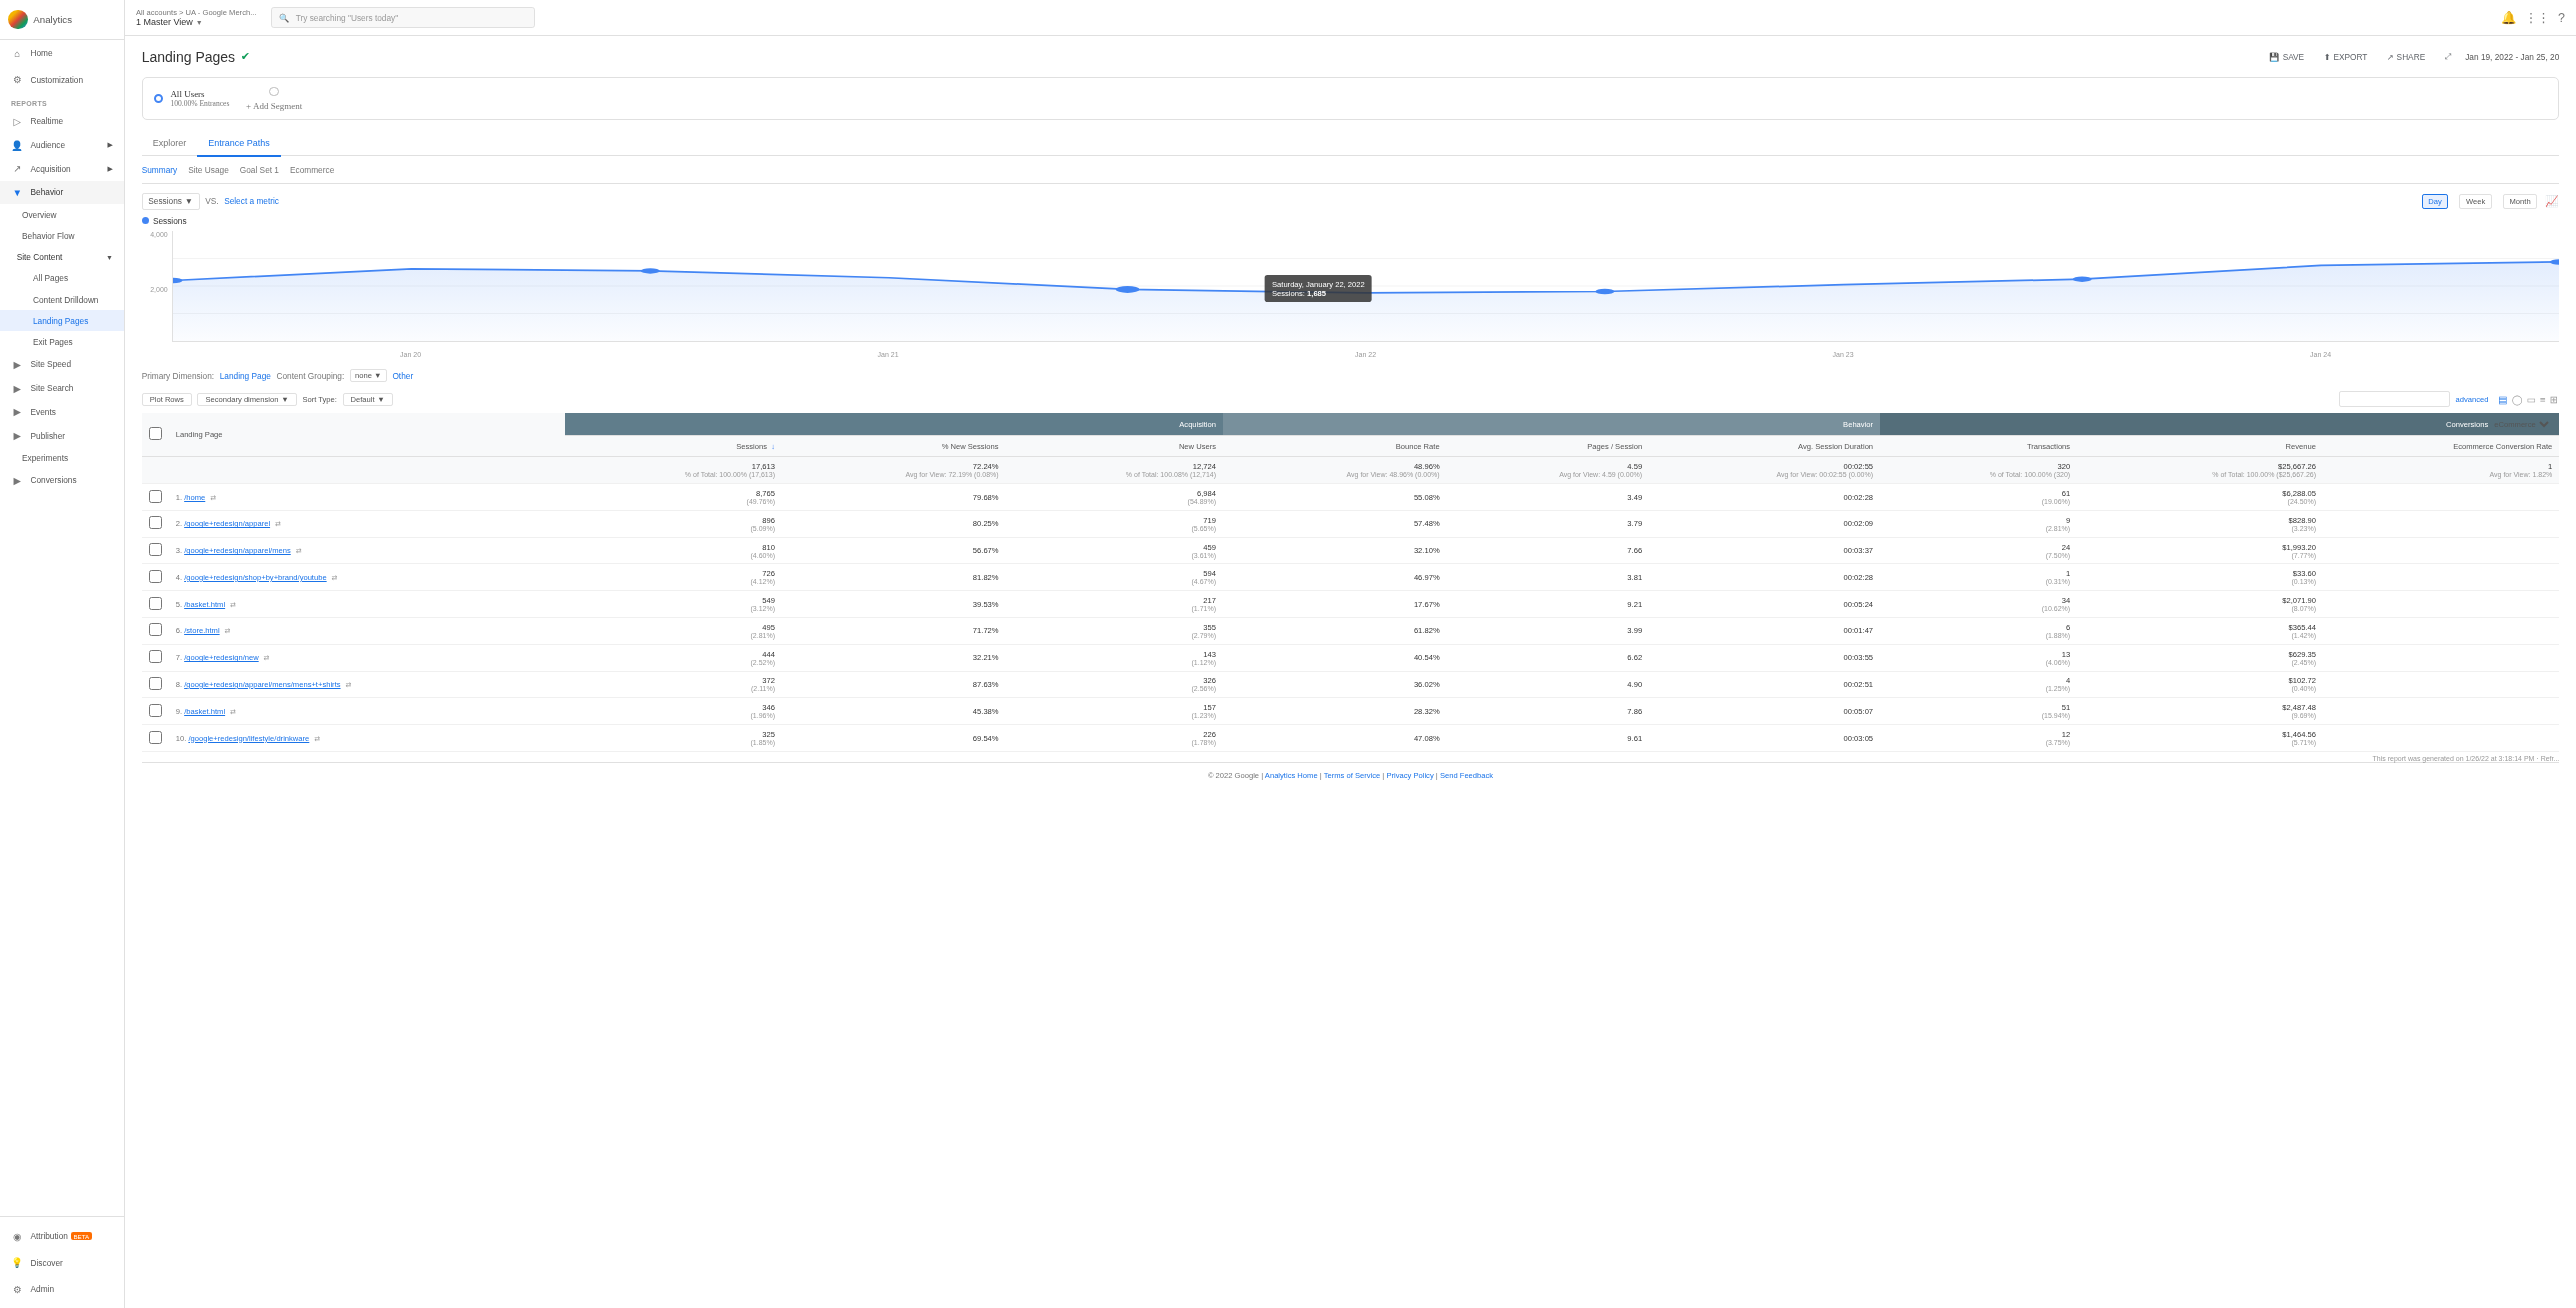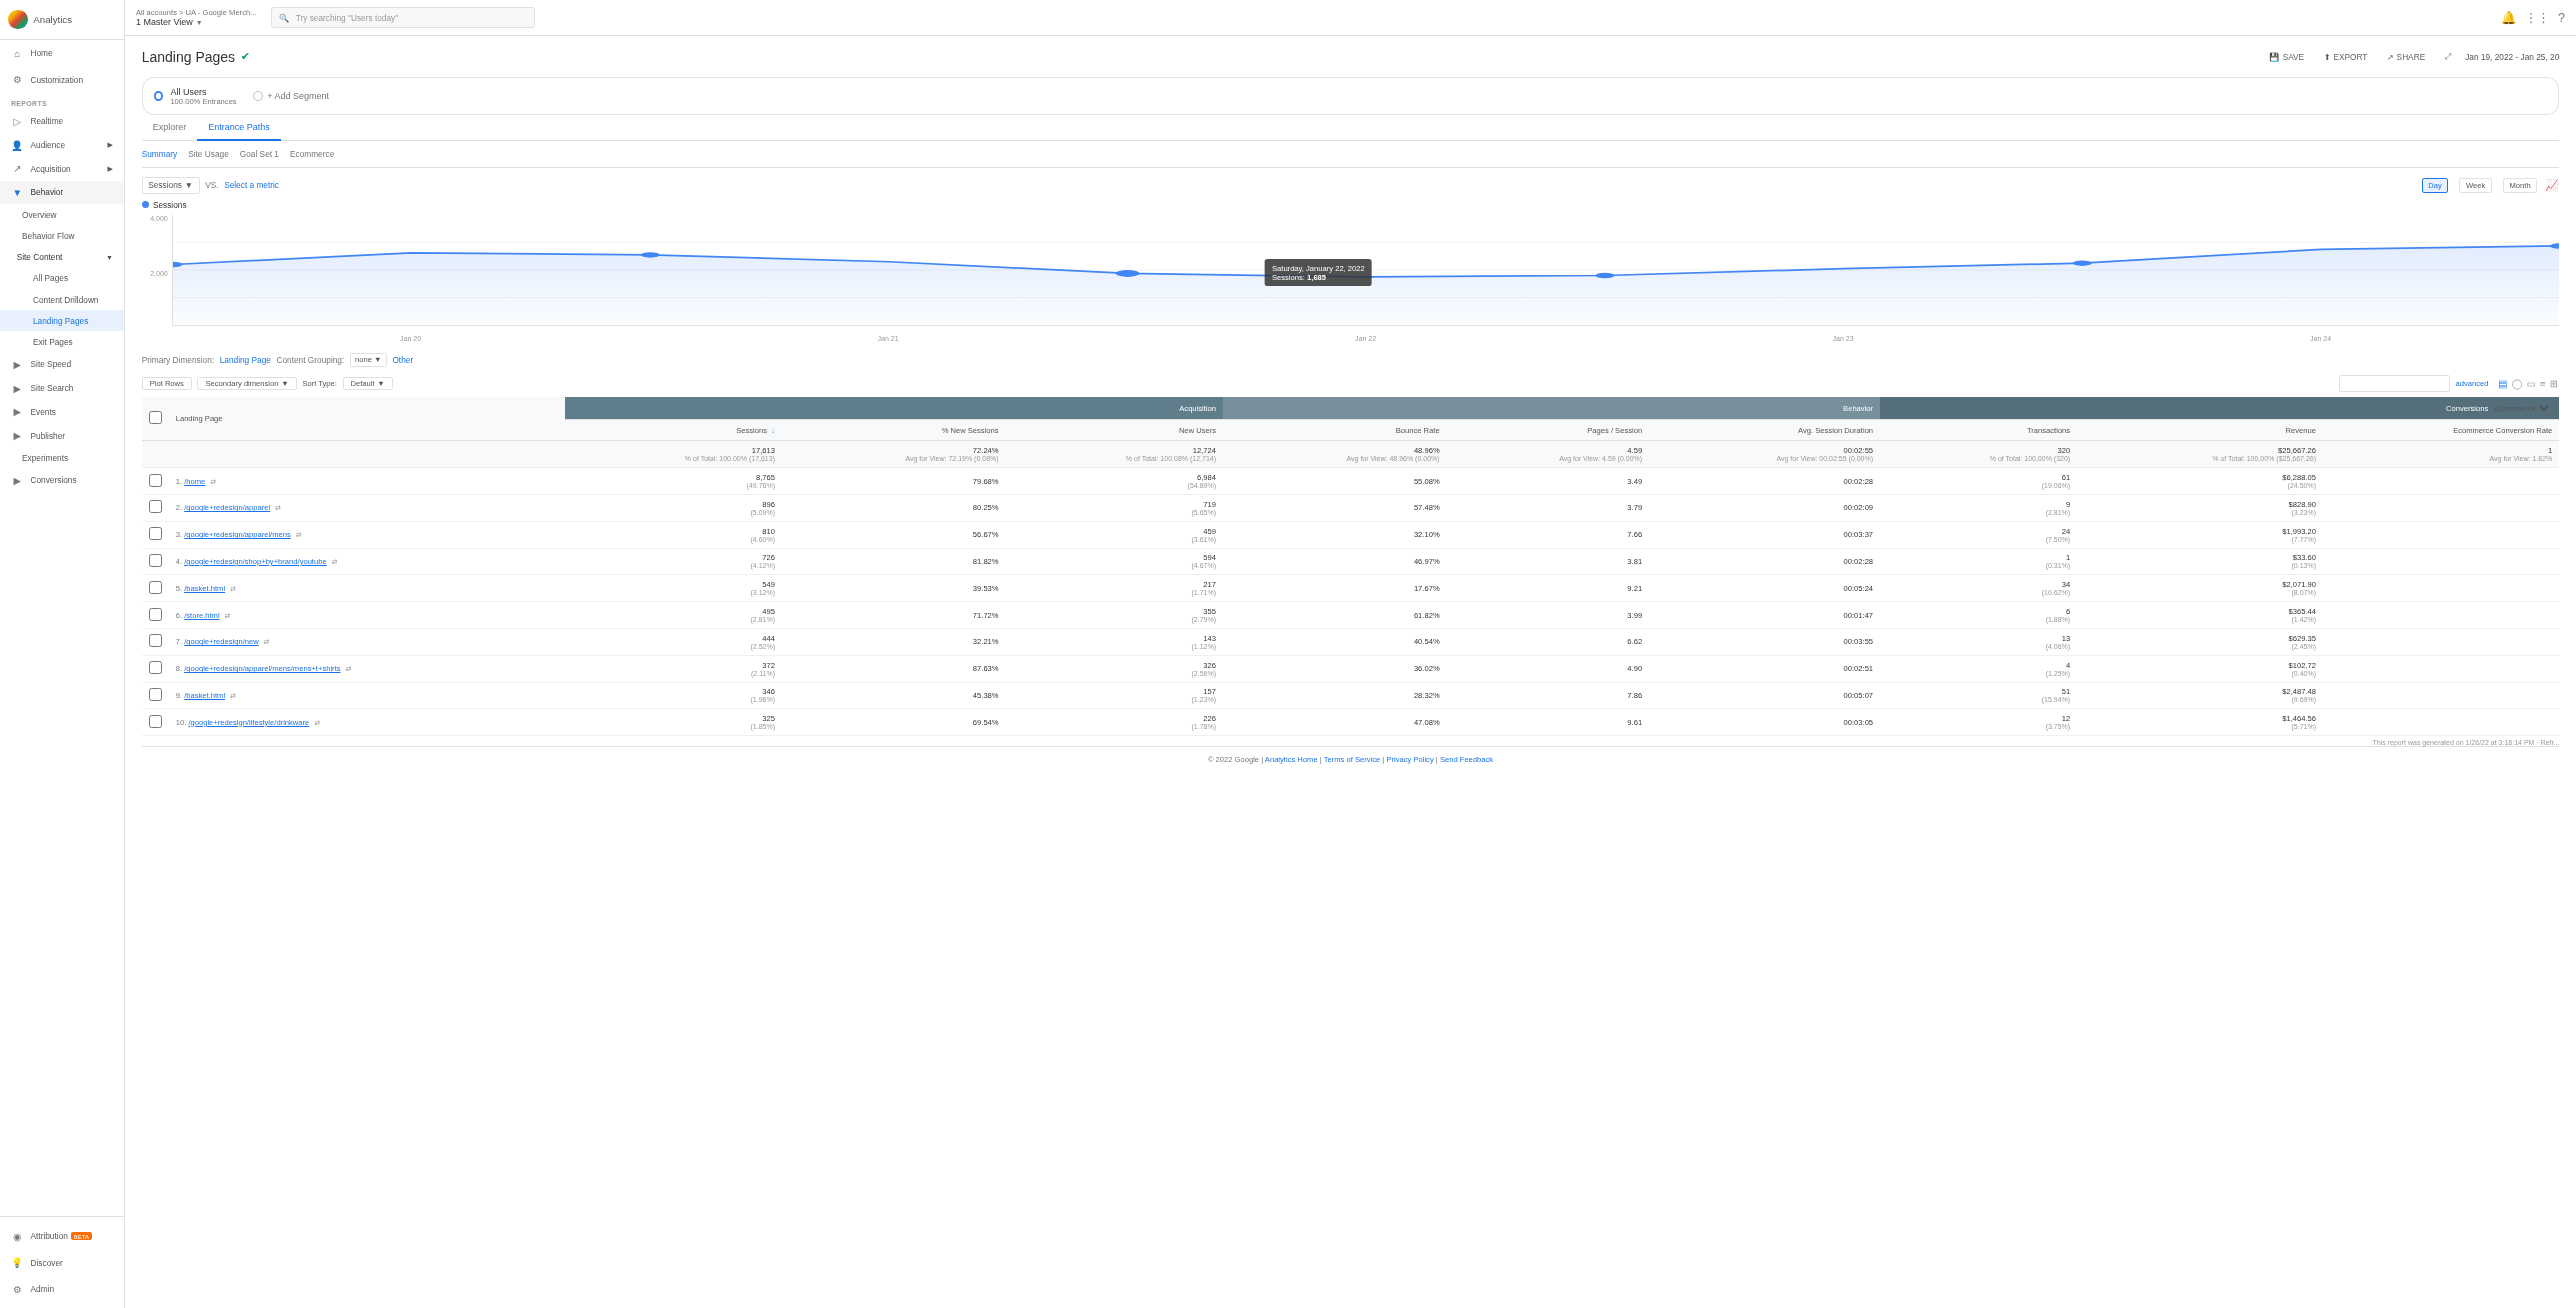--- a/index.html
+++ b/index.html
@@ -117,30 +117,32 @@
       display: flex; align-items: center; gap: 2.8px;
       font-size: 8.3px; color: #5f6368; border: none; background: none; cursor: pointer; padding: 4.2px 5.6px; border-radius: 2.8px;
     }
     .date-range { font-size: 8.3px; color: #555; }
 
     
     .segment-bar {
       display: flex;
       align-items: center;
       gap: 16.7px;
+      margin-bottom: 11px;
       padding: 8.3px 11px;
       border: 0.7px solid #e0e0e0;
-      border-radius: 12px;
+      border-radius: 5px;
+      font-family: Liberation Serif, serif;
     }
     .segment-item { display: flex; align-items: center; gap: 7px; }
     .segment-dot { width: 9.7px; height: 9.7px; border-radius: 50%; border: 2.1px solid #4285f4; background: #fff; }
     .segment-dot-empty { width: 9.7px; height: 9.7px; border-radius: 50%; border: 1.4px solid #bbb; background: #fff; }
     .segment-label { font-size: 9px; font-weight: 500; color: #333; }
     .segment-sub { font-size: 7.6px; color: #777; }
-    .segment-add { display: flex; align-items: center; gap: 4.2px; color: #777; font-size: 9px; cursor: pointer; }
+    .segment-add { display: flex; align-items: center; gap: 4.2px; color: #777; font-size: 9px; cursor: pointer; flex-direction: column; }
 
     
     .tabs-row { display: flex; gap: 0; border-bottom: 1.4px solid #e0e0e0; margin-bottom: 0; }
     .tab-btn {
       padding: 7px 11px; font-size: 9px; cursor: pointer; border: none; background: none;
       color: #777; border-bottom: 2.1px solid transparent; margin-bottom: -1.4px;
     }
     .tab-btn.active { color: #1a73e8; border-bottom-color: #1a73e8; font-weight: 500; }
     .sub-tabs-row { display: flex; gap: 11px; padding: 5.6px 0; border-bottom: 0.7px solid #e0e0e0; margin-bottom: 8.3px; }
     .sub-tab-btn {

